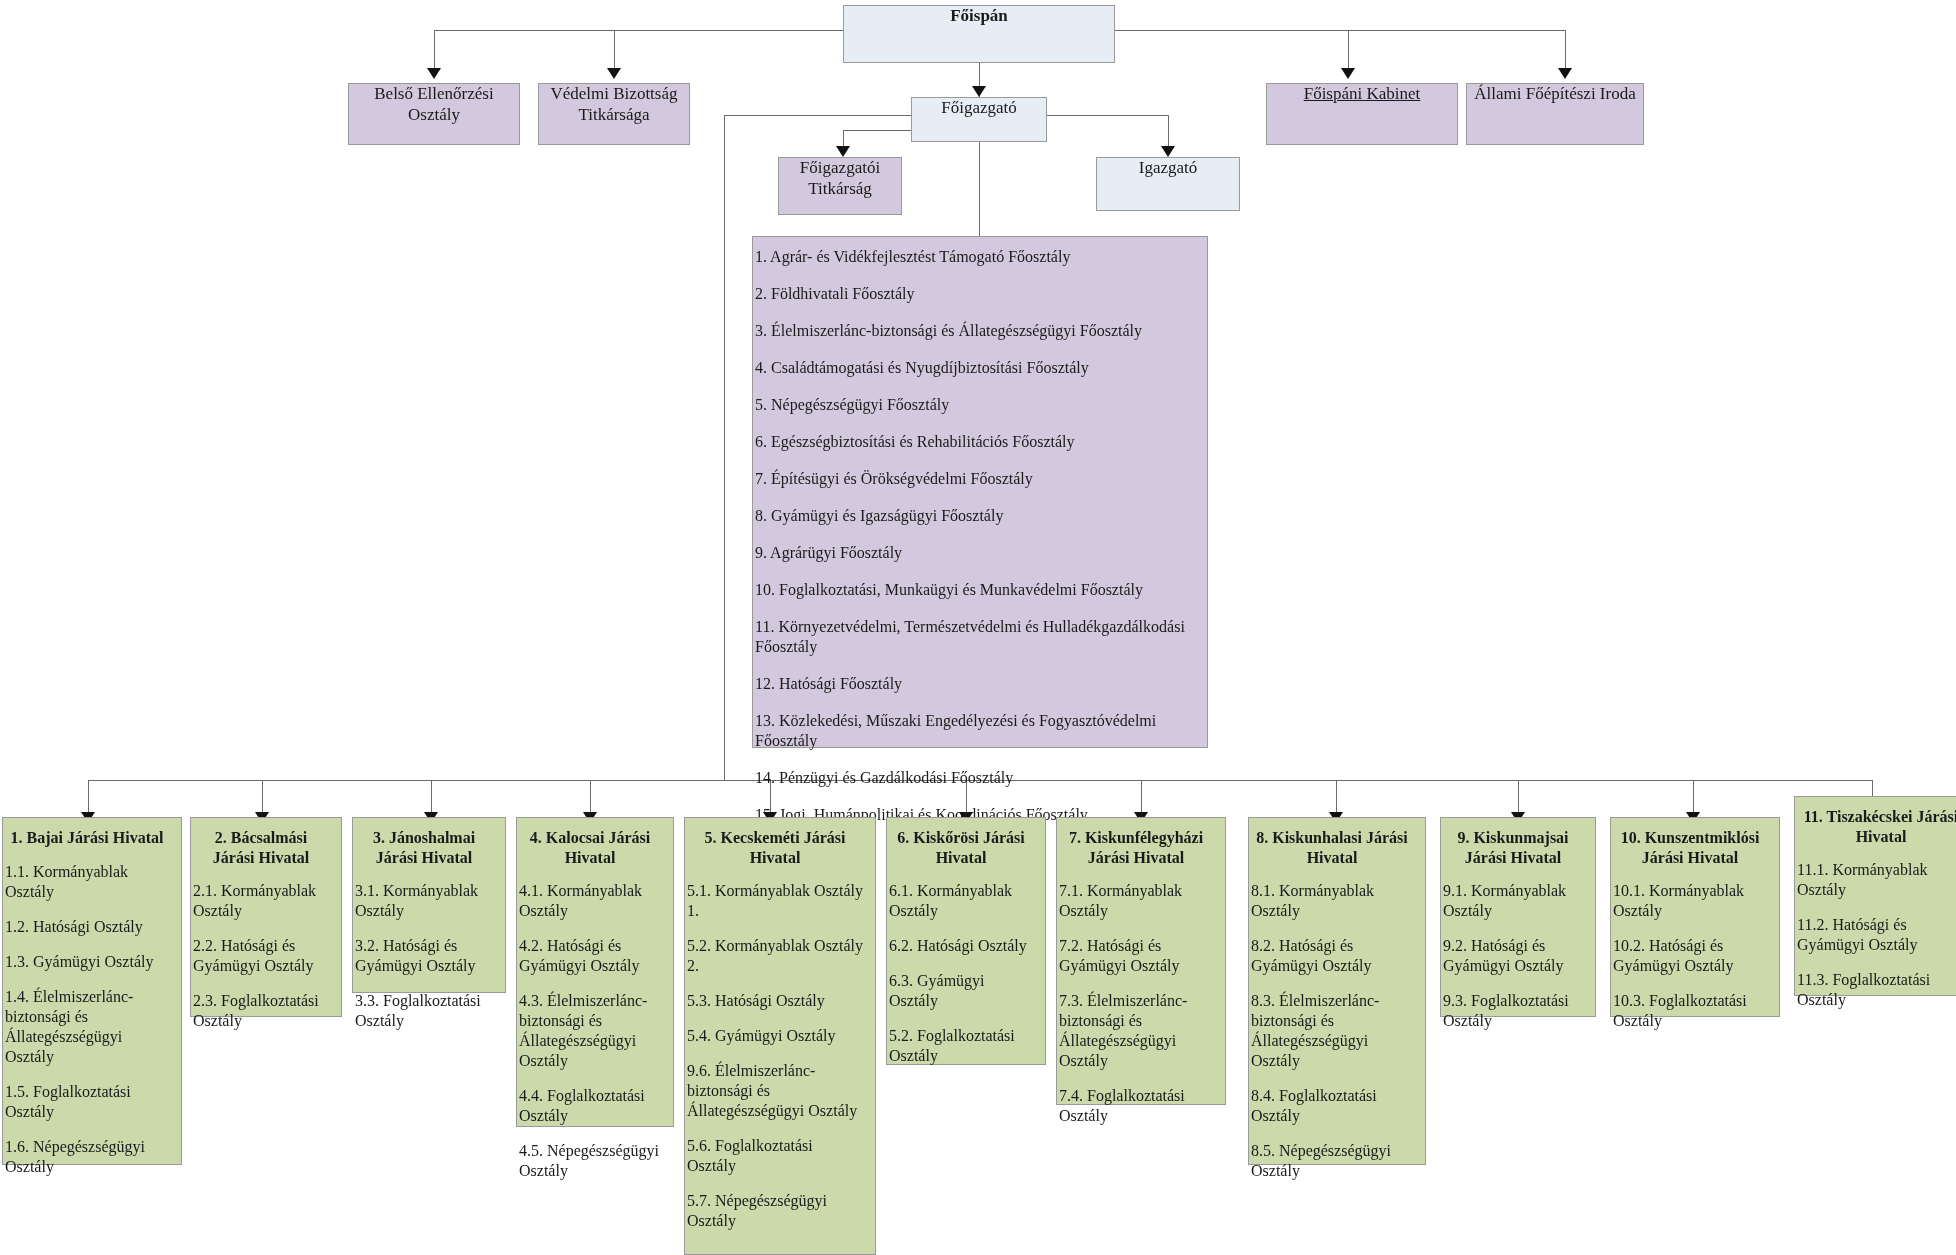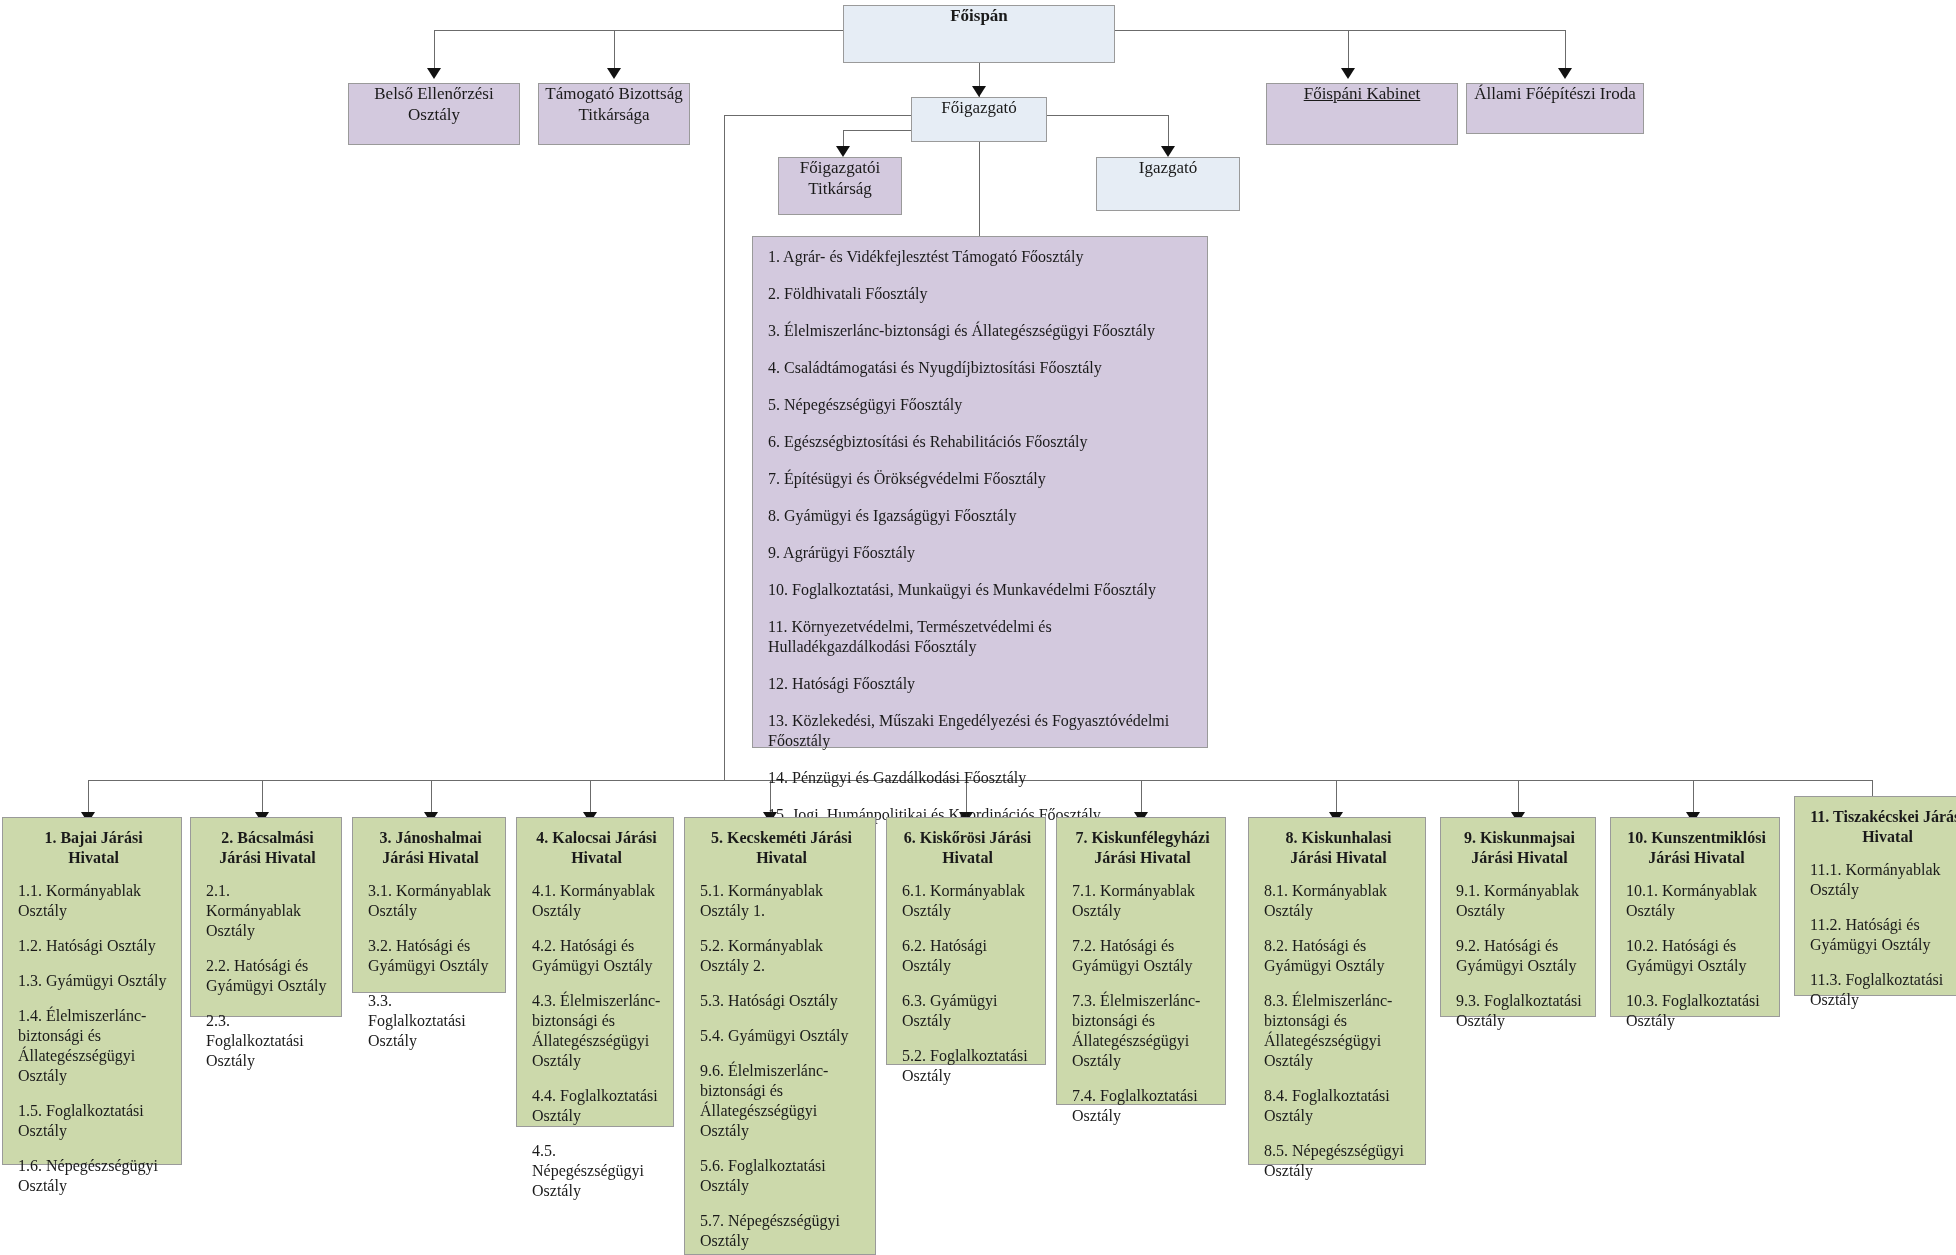--- a/index.html
+++ b/index.html
@@ -37,21 +37,21 @@
 
   .node .title { display: block; }
   .node.bold .title { font-weight: bold; }
 
   
   .listbox {
     position: absolute;
     box-sizing: border-box;
     border: 1px solid #9a9a9a;
     text-align: left;
-    padding: 10px 12px 10px 15px;
+    padding: 10px 12px 10px 2px;
     font-size: 16px;
     line-height: 1.25;
   }
   .listbox.purple { background: #d3c9de; }
   .listbox.green  { background: #ccd9ab; }
 
   .listbox .hdr {
     font-weight: bold;
     text-align: center;
     display: block;
@@ -153,28 +153,28 @@
 
   <div class="node blue bold" style="left:843px; top:5px; width:272px; height:58px;">
     <span class="title">Főispán</span>
   </div>
 
   <div class="node purple" style="left:348px; top:83px; width:172px; height:62px;">
     <span class="title">Belső Ellenőrzési Osztály</span>
   </div>
 
   <div class="node purple" style="left:538px; top:83px; width:152px; height:62px;">
-    <span class="title">Támogató Bizottság Titkársága</span>
+    <span class="title">Védelmi Bizottság Titkársága</span>
   </div>
 
   <div class="node purple" style="left:1266px; top:83px; width:192px; height:62px;text-decoration:underline;">
     <span class="title">Főispáni Kabinet</span>
   </div>
 
-  <div class="node purple" style="left:1466px; top:83px; width:178px; height:51px;">
+  <div class="node purple" style="left:1466px; top:83px; width:178px; height:62px;">
     <span class="title">Állami Főépítészi Iroda</span>
   </div>
 
   <div class="node blue" style="left:911px; top:97px; width:136px; height:45px;">
     <span class="title">Főigazgató</span>
   </div>
 
   <div class="node purple" style="left:778px; top:157px; width:124px; height:58px;">
     <span class="title">Főigazgatói Titkárság</span>
   </div>

